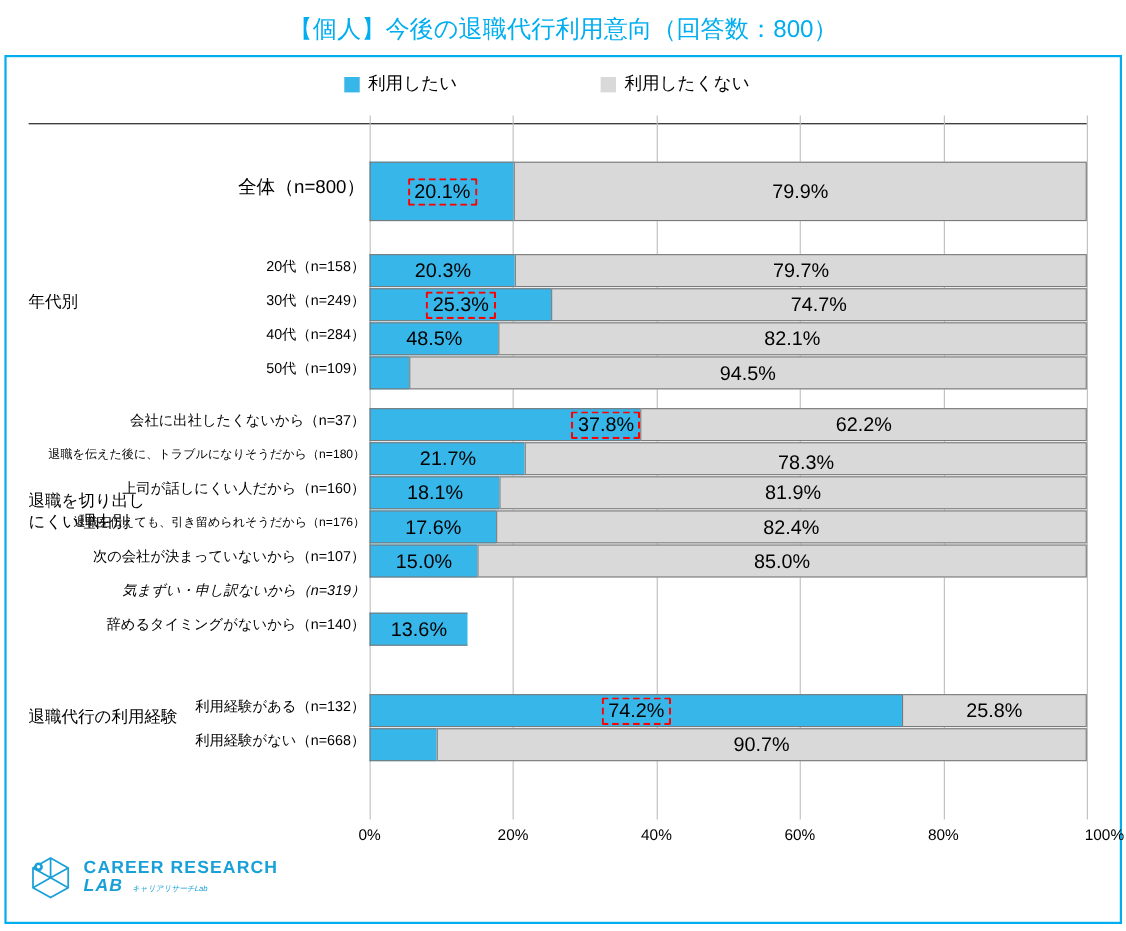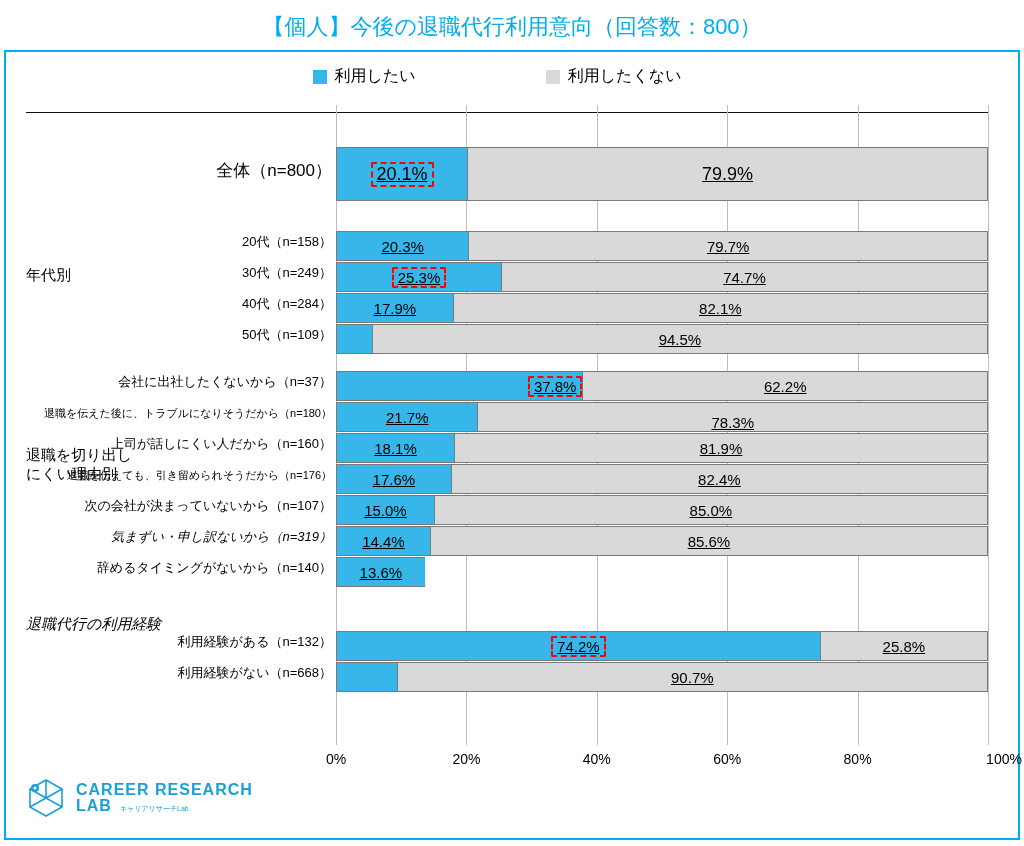--- a/index.html
+++ b/index.html
@@ -52,25 +52,25 @@
     transform: translateX(-50%);
     font-size:14px;
   }
   .row {
     position:absolute;
     left:0; right:0;
     height:30px;
     display:flex;
   }
   .row.big { height:54px;}
-  .seg { display:flex; align-items:center; justify-content:center; font-size:15px; position:relative;}
+  .seg { display:flex; align-items:center; justify-content:center; font-size:18px; position:relative;}
   .seg.blue { background:#37b6e9; border:1px solid #7a7a7a; border-right:none;}
   .seg.grey { background:#d9d9d9; border:1px solid #7a7a7a;}
   .row.big .seg { font-size:18px;}
-  .seg .txt { white-space:nowrap;text-decoration:underline; }
+  .seg .txt { white-space:nowrap; }
   .seg .txt.out { position:absolute; left:100%; padding-left:4px;}
   .box-hi {
     border:2px dashed #ff0000;
     padding:0 4px;
     border-radius:2px;
   }
   .ylabel {
     position:absolute;
     right: calc(100% - 326px);
     transform: translateY(-50%);
@@ -136,21 +136,21 @@
 
   <div class="sec-title" style="top:413px;width:120px;">退職を切り出しにくい理由別</div>
   <div class="ylabel small" style="top:330px;">会社に出社したくないから（n=37）</div>
   <div class="ylabel small" style="top:361px;font-size:11px;">退職を伝えた後に、トラブルになりそうだから（n=180）</div>
   <div class="ylabel small" style="top:392px;">上司が話しにくい人だから（n=160）</div>
   <div class="ylabel small" style="top:423px;font-size:11px;">退職を伝えても、引き留められそうだから（n=176）</div>
   <div class="ylabel small" style="top:454px;">次の会社が決まっていないから（n=107）</div>
   <div class="ylabel small" style="top:485px;font-style:italic;">気まずい・申し訳ないから（n=319）</div>
   <div class="ylabel small" style="top:516px;">辞めるタイミングがないから（n=140）</div>
 
-  <div class="sec-title" style="top:572px;font-style:italic;">退職代行の利用経験</div>
+  <div class="sec-title" style="top:600px;">退職代行の利用経験</div>
   <div class="ylabel small" style="top:590px;">利用経験がある（n=132）</div>
   <div class="ylabel small" style="top:621px;">利用経験がない（n=668）</div>
 
   <div class="plot">
 
     <div class="axis-line" style="left:0%;"></div>
     <div class="axis-line" style="left:20%;"></div>
     <div class="axis-line" style="left:40%;"></div>
     <div class="axis-line" style="left:60%;"></div>
     <div class="axis-line" style="left:80%;"></div>
@@ -182,21 +182,21 @@
     <div class="row" style="top:157px;">
         <div class="seg blue" style="width: 25.3%;">
           <span class="txt box-hi">25.3%</span>
         </div>
         <div class="seg grey" style="width: 74.7%;">
           <span class="txt">74.7%</span>
         </div>
       </div>
     <div class="row" style="top:188px;">
         <div class="seg blue" style="width: 17.9%;">
-          <span class="txt">17.9%</span>
+          <span class="txt">48.5%</span>
         </div>
         <div class="seg grey" style="width: 82.1%;">
           <span class="txt">82.1%</span>
         </div>
       </div>
     <div class="row" style="top:219px;">
         <div class="seg blue" style="width: 5.5%;">
           <span class="txt out">5.5%</span>
         </div>
         <div class="seg grey" style="width: 94.5%;">
@@ -235,28 +235,20 @@
         <div class="seg grey" style="width: 82.4%;">
           <span class="txt">82.4%</span>
         </div>
       </div>
     <div class="row" style="top:390px;">
         <div class="seg blue" style="width: 15%;">
           <span class="txt">15.0%</span>
         </div>
         <div class="seg grey" style="width: 85%;">
           <span class="txt">85.0%</span>
-        </div>
-      </div>
-    <div class="row" style="top:421px;">
-        <div class="seg blue" style="width: 14.4%;">
-          <span class="txt">14.4%</span>
-        </div>
-        <div class="seg grey" style="width: 85.6%;">
-          <span class="txt">85.6%</span>
         </div>
       </div>
     <div class="row" style="top:452px;">
         <div class="seg blue" style="width: 13.6%;">
           <span class="txt">13.6%</span>
         </div>
       </div>
 
     <div class="row" style="top:526px;">
         <div class="seg blue" style="width: 74.2%;">
@@ -280,20 +272,20 @@
     <svg width="44" height="44" viewBox="0 0 44 44">
       <g fill="none" stroke="#1aa0d8" stroke-width="1.6">
         <path d="M22 4 L38 13 L38 31 L22 40 L6 31 L6 13 Z"></path>
         <path d="M22 4 L22 22 L38 31 M22 22 L6 31 M6 13 L22 22 L38 13"></path>
       </g>
       <circle cx="11" cy="12" r="4" fill="#1aa0d8"></circle>
       <circle cx="11" cy="12" r="1.6" fill="#fff"></circle>
     </svg>
     <div>
       <div class="t1"><span>CAREER RESEARCH</span></div>
-      <div style="display:flex;align-items:baseline;gap:8px;">
+      <div style="display:flex;align-items:baseline;gap:8px;font-style:italic;">
         <span class="t1">LAB</span>
         <span class="t2">キャリアリサーチLab</span>
       </div>
     </div>
   </div>
 
 </div>
 
 </body></html>

